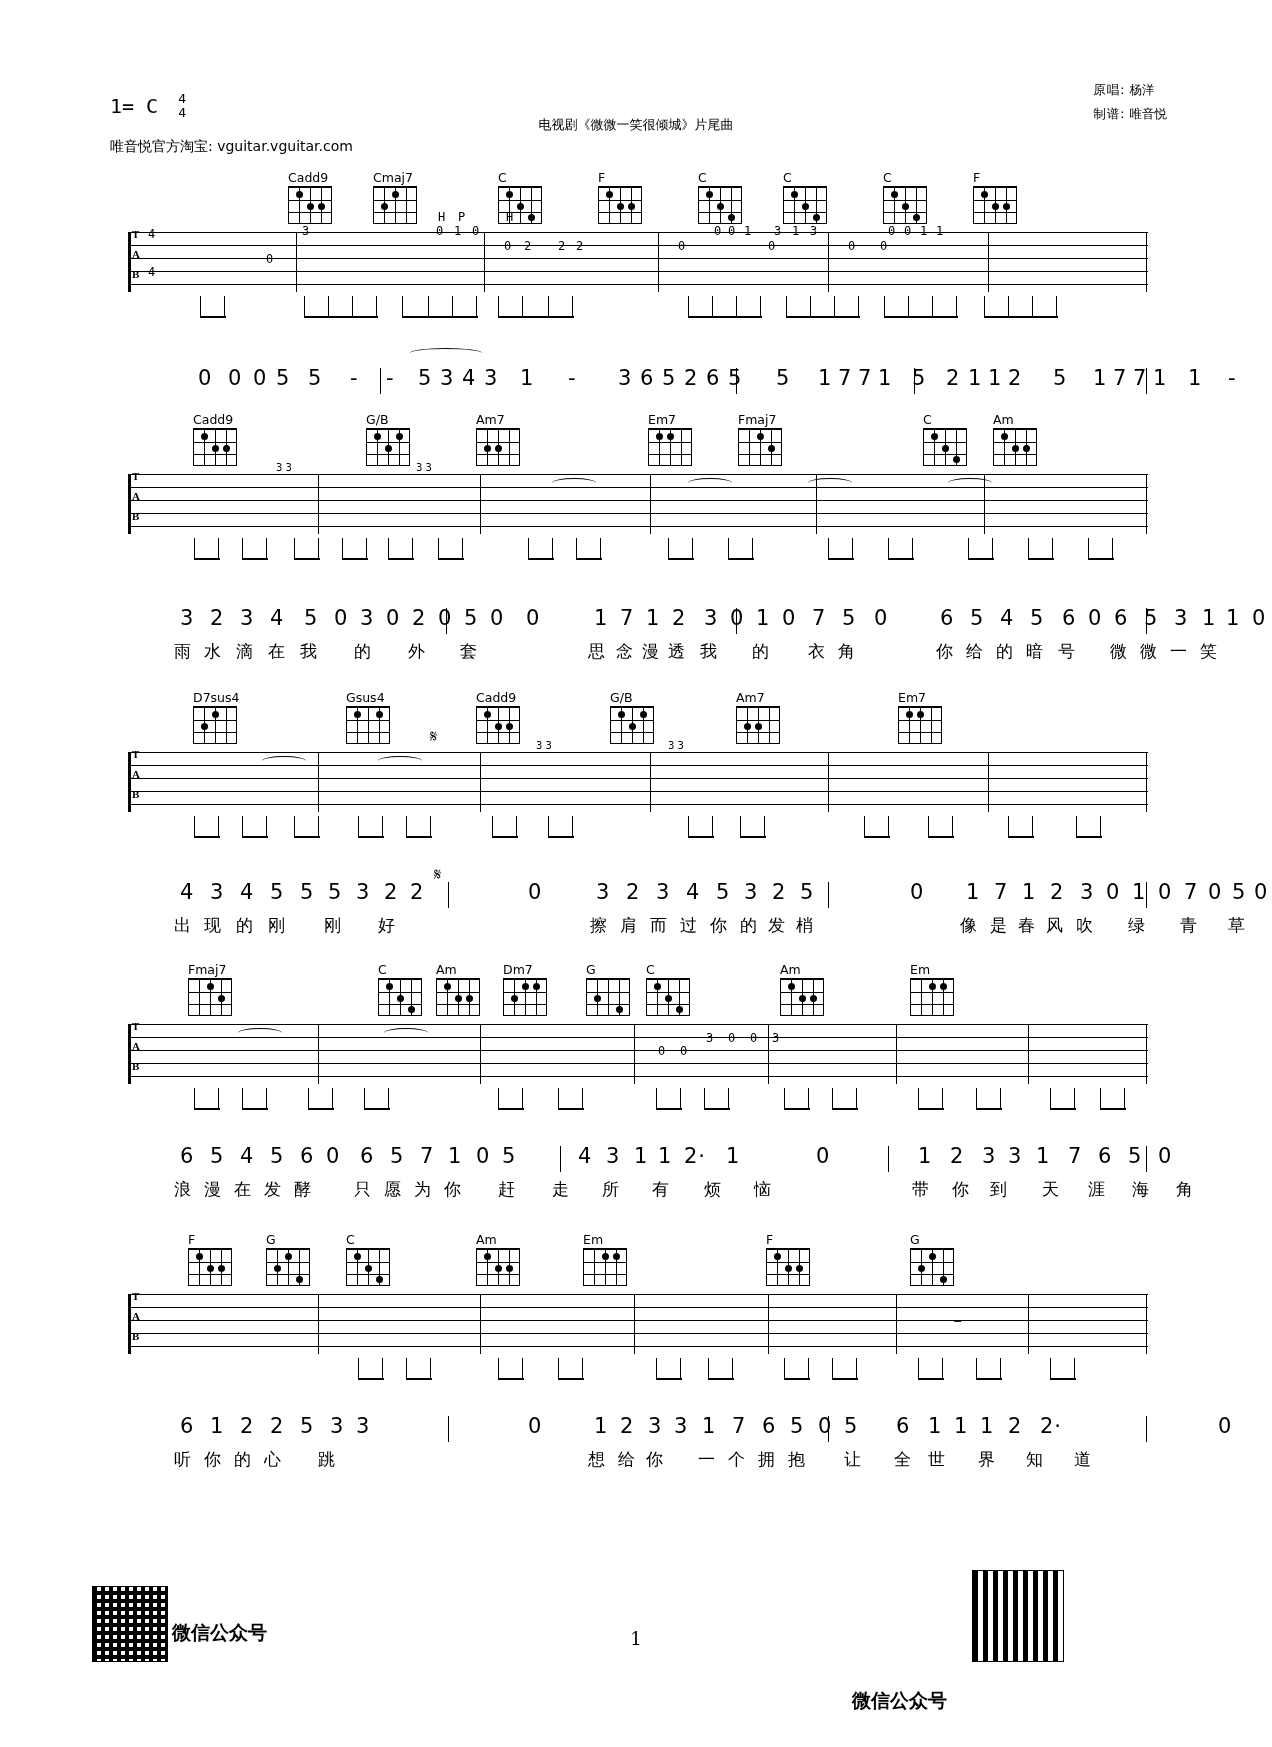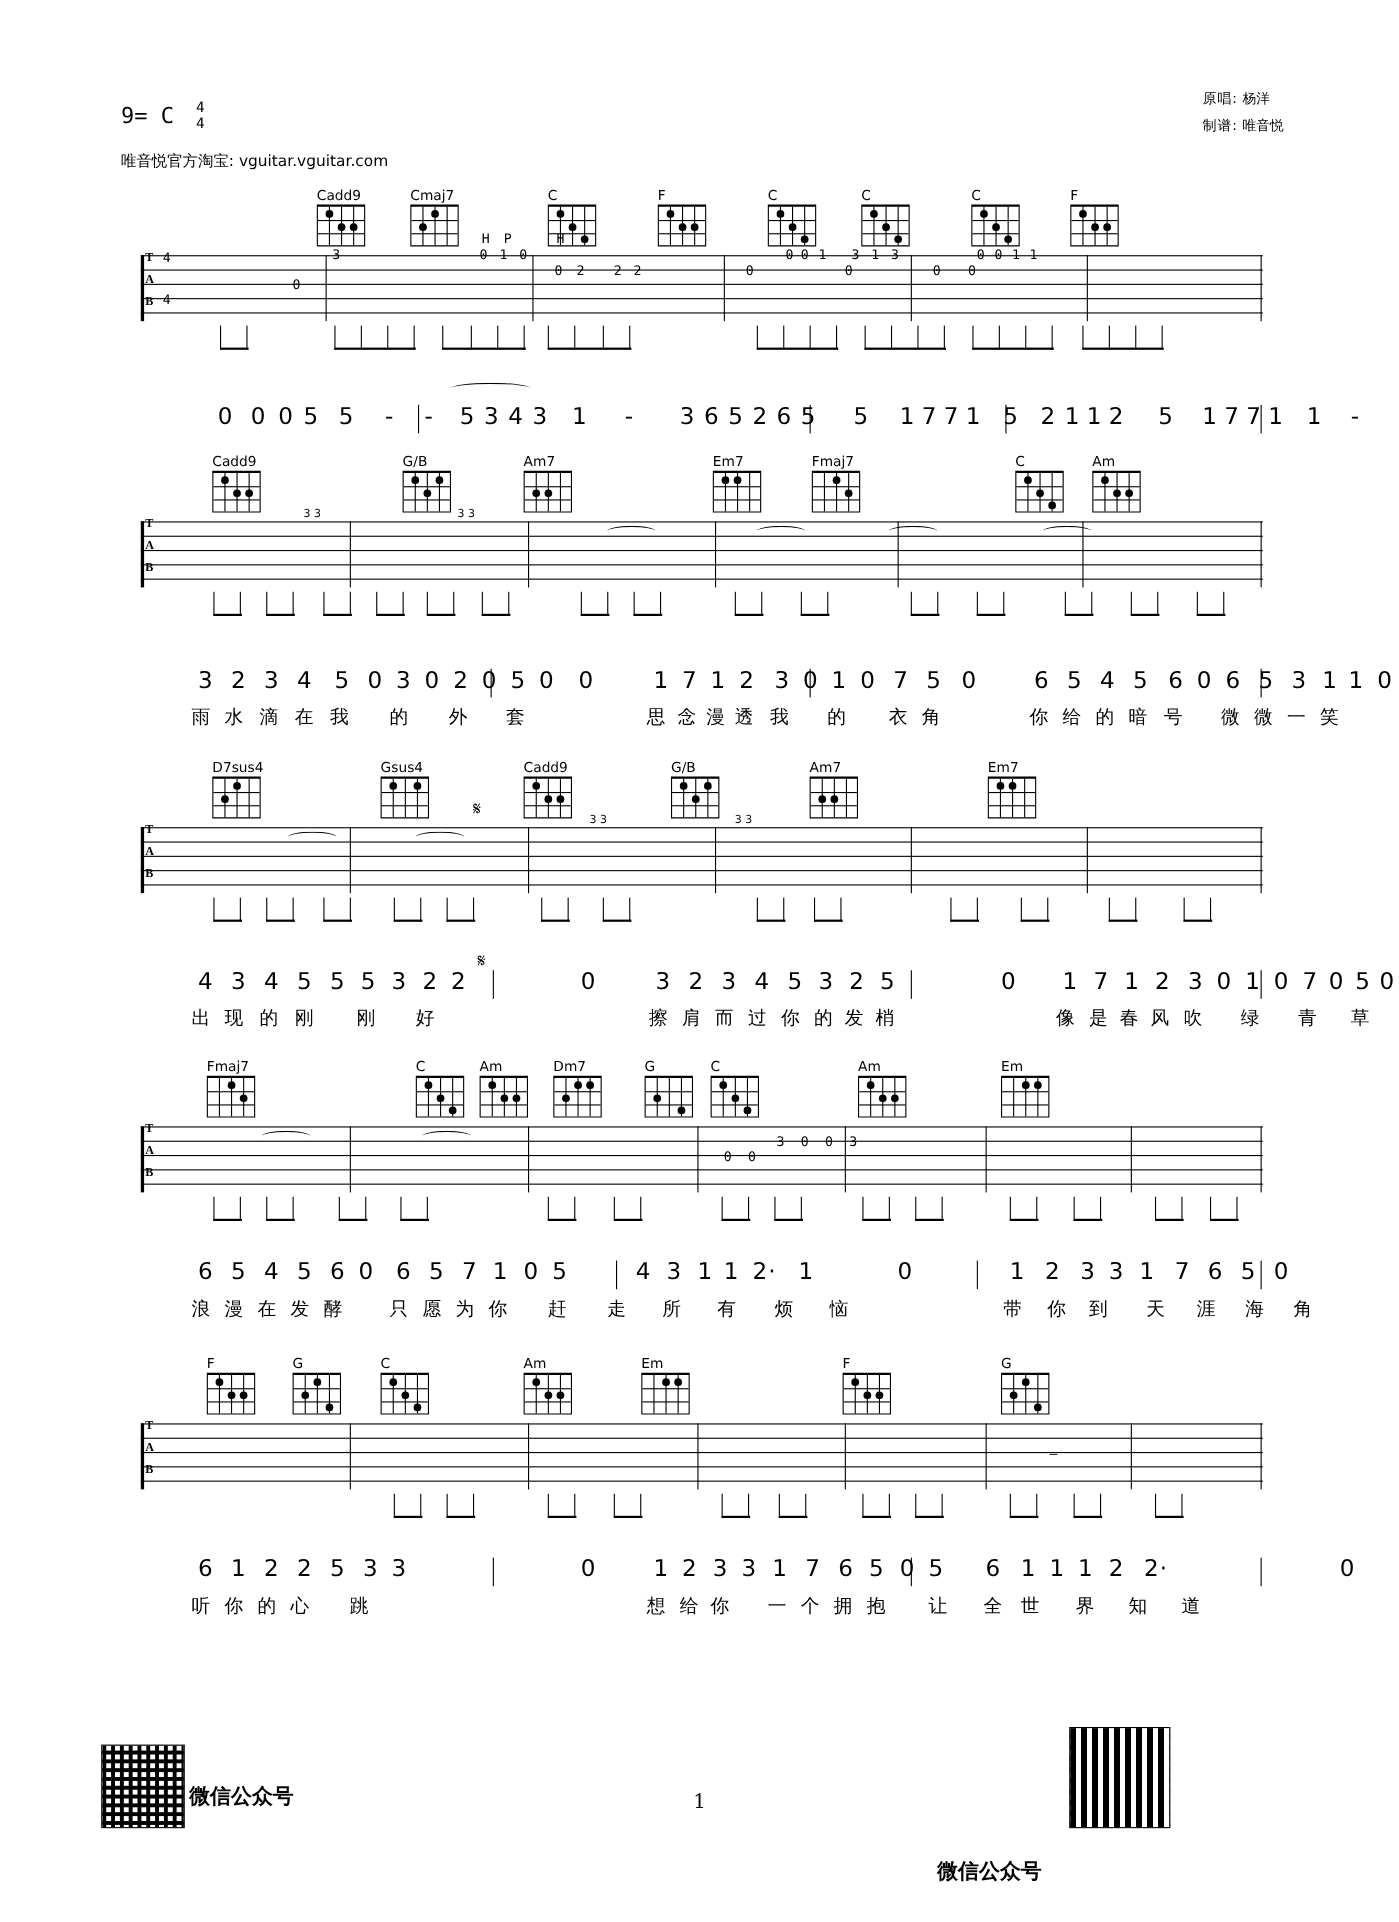--- a/index.html
+++ b/index.html
@@ -216,23 +216,24 @@
     position: absolute;
     font-size: 10px;
     font-family: "DejaVu Sans", sans-serif;
   }
 </style>
 </head>
 <body>
 
 <div class="sheet">
 
+  <div class="subtitle">电视剧《微微一笑很倾城》片尾曲</div>
 
   <div class="key-sig">
-    <span>9= C</span>
+    <span>1= C</span>
     <span class="frac">
       <div>4</div>
       <div>4</div>
     </span>
   </div>
 
   <div class="shop-line">唯音悦官方淘宝: vguitar.vguitar.com</div>
 
   <div class="credits">
     <div><span class="lbl">原唱:</span>

